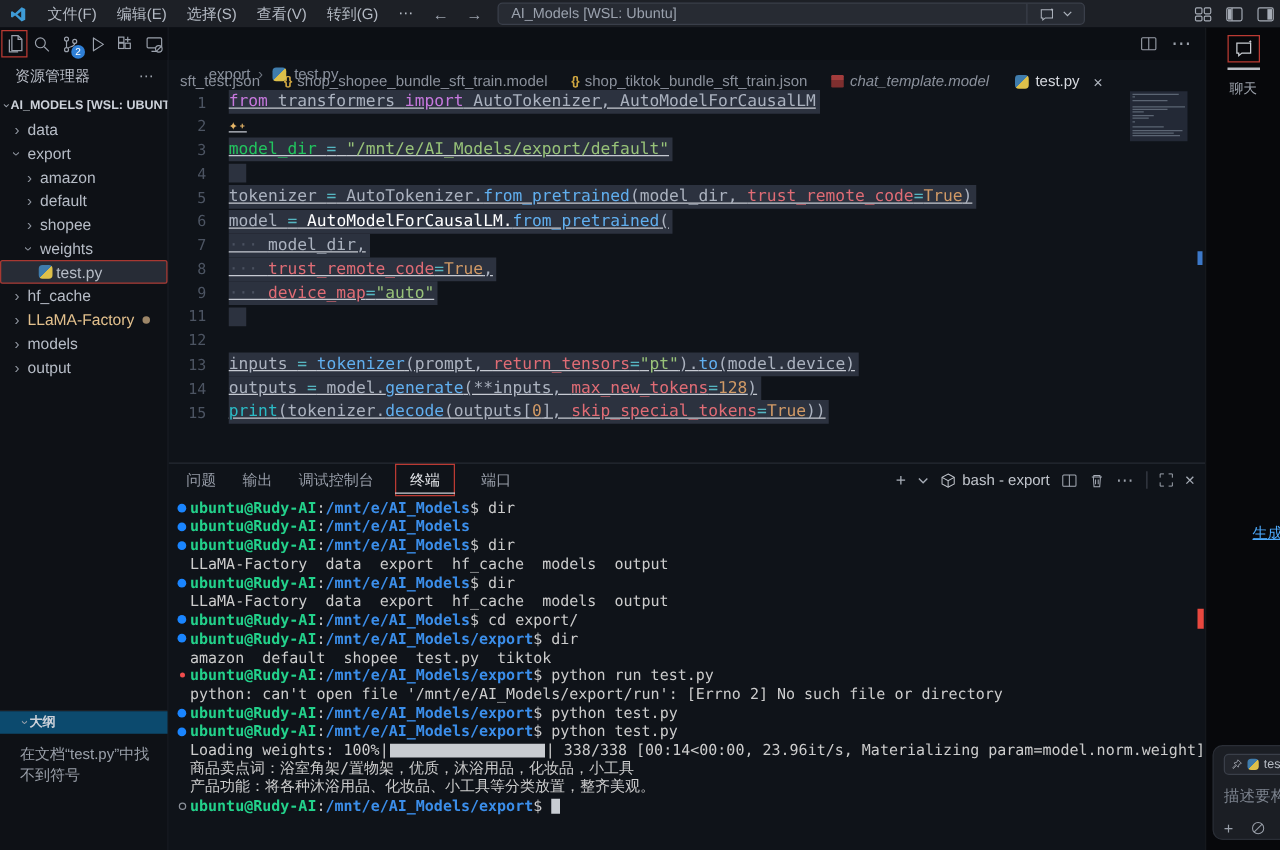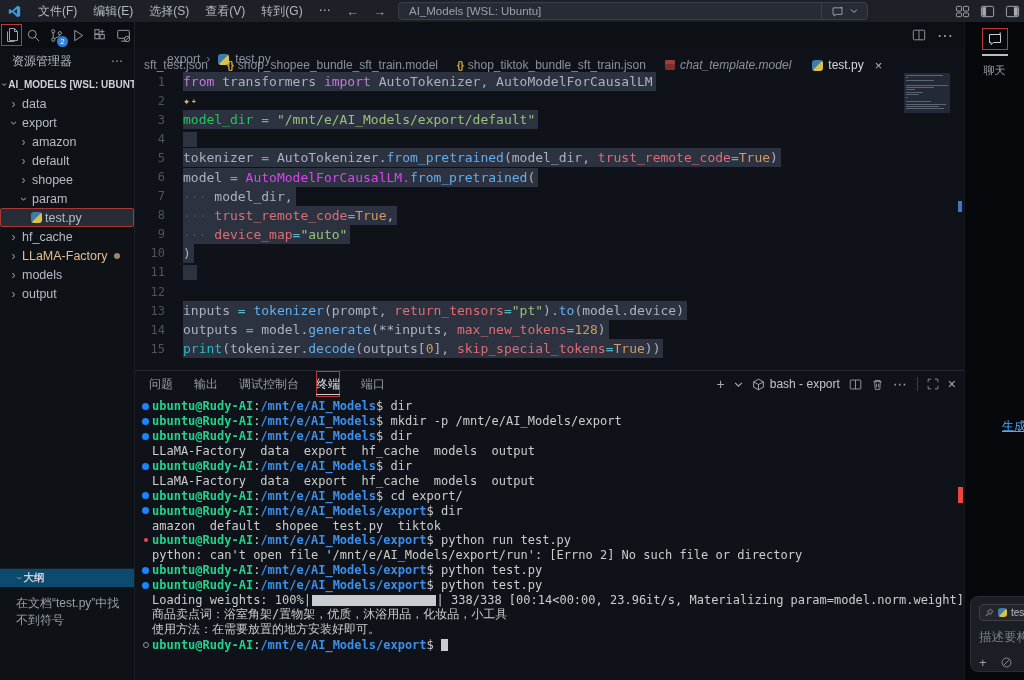--- a/index.html
+++ b/index.html
@@ -53,34 +53,34 @@
   .tab-x { margin-left:6px; color:#aeb4bd; font-size:13px; }
   .ic-json { color:#cfa641; font-size:10px; font-weight:bold; letter-spacing:-1px; }
   .ic-jinja { width:10px; height:10px; background:linear-gradient(180deg,#a33c3c 40%,#7e2f2f 40%); border-radius:1px; }
   .tab-actions { margin-left:auto; display:flex; align-items:center; gap:11px; padding:0 10px; color:#9aa0aa; }
   .breadcrumb { height:22px; display:flex; align-items:center; gap:6px; padding-left:32px; font-size:12px; color:#8a919d; flex:none; }
   .bc-sep { color:#6d737e; }
 
   .code { position:relative; flex:1; overflow:hidden; font-family:"DejaVu Sans Mono",monospace; font-size:13px; padding-top:2px; }
   .cl { display:flex; height:19.1px; align-items:center; }
   .gut { width:48px; flex:none; text-align:right; padding-right:18px; color:#4c5462; font-size:12px; font-family:"DejaVu Sans Mono",monospace; }
-  .ctext { white-space:pre; }
+  .ctext { white-space:pre;text-decoration:underline; }
   .sel { background:#2c323f; padding:2px 3px 2px 0; }
   .selstub { display:inline-block; width:14px; height:15px; background:#2c323f; vertical-align:middle; }
   .sparkle { color:#e5b567; font-size:12px; }
   .minimap { position:absolute; right:14px; top:3px; width:46px; padding:2px 2px; background:#232936; }
   .mmline { height:1px; margin-bottom:1.4px; background:#5b6573; }
 
   
   .panel { flex:none; height:310px; border-top:1px solid #262b33; display:flex; flex-direction:column; background:#0f1319; }
   .panel-header { height:26px; flex:none; display:flex; align-items:center; padding:0 8px 0 14px; }
   .ptab { margin-right:21px; font-size:12px; color:#969ca7; height:100%; display:flex; align-items:center; position:relative; }
   .ptab.active { color:#e4e6ea; }
   .ptab.active::after { content:""; position:absolute; left:0; right:0; bottom:2px; height:1.5px; background:#cdd1d8; }
-  .ptab.ann { outline:1.4px solid #bb3a33; outline-offset:-1px; padding:0 0; margin-left:-4px; }
+  .ptab.ann { outline:1.4px solid #bb3a33; outline-offset:-1px; padding:0 12px; margin-left:-4px; }
   .pactions { margin-left:auto; display:flex; align-items:center; gap:9px; color:#a6acb6; font-size:14px; }
   .pa-sep { width:1px; height:14px; background:#3a3f48; }
   .shell-item { display:flex; align-items:center; gap:5px; font-size:12px; color:#c2c6cd; }
 
   .terminal { flex:1; overflow:hidden; font-family:"DejaVu Sans Mono",monospace; font-size:12px; color:#cccccc; padding:2px 0 0 4px; }
   .tl { height:14.9px; display:flex; align-items:center; white-space:pre; }
   .tdeco { width:13px; flex:none; display:flex; align-items:center; justify-content:center; }
   .dot { width:7px; height:7px; border-radius:50%; }
   .dot.ok { background:#1a85ff; }
   .dot.err { border:2px solid #f14c4c; width:4px; height:4px; }
@@ -233,21 +233,21 @@
           <div class="trow" style="padding-left: 18px;">
             <span class="tchev">›</span>
             <span class="tlabel">default</span>
           </div>
           <div class="trow" style="padding-left: 18px;">
             <span class="tchev">›</span>
             <span class="tlabel">shopee</span>
           </div>
           <div class="trow" style="padding-left: 18px;">
             <span class="tchev down">›</span>
-            <span class="tlabel">param</span>
+            <span class="tlabel">weights</span>
           </div>
           <div class="trow tsel" style="padding-left: 18px;">
             <span class="tchev hidden"></span>
             <span class="ic-py"></span>
             <span class="tlabel">test.py</span>
           </div>
           <div class="trow" style="padding-left: 8px;">
             <span class="tchev">›</span>
             <span class="tlabel">hf_cache</span>
           </div>
@@ -329,37 +329,33 @@
             <div class="cl">
               <span class="gut">4</span>
               <span class="ctext"><span class="selstub"></span></span>
             </div>
             <div class="cl">
               <span class="gut">5</span>
               <span class="ctext"><span class="sel"><span style="color: rgb(171, 178, 191);">tokenizer </span><span style="color: rgb(86, 182, 194);">=</span><span style="color: rgb(171, 178, 191);"> AutoTokenizer.</span><span style="color: rgb(97, 175, 239);">from_pretrained</span><span style="color: rgb(171, 178, 191);">(model_dir, </span><span style="color: rgb(224, 108, 117);">trust_remote_code</span><span style="color: rgb(86, 182, 194);">=</span><span style="color: rgb(209, 154, 102);">True</span><span style="color: rgb(171, 178, 191);">)</span></span></span>
             </div>
             <div class="cl">
               <span class="gut">6</span>
-              <span class="ctext"><span class="sel"><span style="color: rgb(171, 178, 191);">model </span><span style="color: rgb(86, 182, 194);">=</span><span style="color: #d946ef;"> AutoModelForCausalLM.</span><span style="color: rgb(97, 175, 239);">from_pretrained</span><span style="color: rgb(171, 178, 191);">(</span></span></span>
+              <span class="ctext"><span class="sel"><span style="color: rgb(171, 178, 191);">model </span><span style="color: rgb(86, 182, 194);">=</span><span style="color: #ffffff;"> AutoModelForCausalLM.</span><span style="color: rgb(97, 175, 239);">from_pretrained</span><span style="color: rgb(171, 178, 191);">(</span></span></span>
             </div>
             <div class="cl">
               <span class="gut">7</span>
               <span class="ctext"><span class="sel"><span style="color: rgb(74, 81, 96);">··· </span><span style="color: rgb(171, 178, 191);">model_dir,</span></span></span>
             </div>
             <div class="cl">
               <span class="gut">8</span>
               <span class="ctext"><span class="sel"><span style="color: rgb(74, 81, 96);">··· </span><span style="color: rgb(224, 108, 117);">trust_remote_code</span><span style="color: rgb(86, 182, 194);">=</span><span style="color: rgb(209, 154, 102);">True</span><span style="color: rgb(171, 178, 191);">,</span></span></span>
             </div>
             <div class="cl">
               <span class="gut">9</span>
               <span class="ctext"><span class="sel"><span style="color: rgb(74, 81, 96);">··· </span><span style="color: rgb(224, 108, 117);">device_map</span><span style="color: rgb(86, 182, 194);">=</span><span style="color: rgb(152, 195, 121);">"auto"</span></span></span>
-            </div>
-            <div class="cl">
-              <span class="gut">10</span>
-              <span class="ctext"><span class="sel"><span style="color: rgb(171, 178, 191);">)</span></span></span>
             </div>
             <div class="cl">
               <span class="gut">11</span>
               <span class="ctext"><span class="selstub"></span></span>
             </div>
             <div class="cl">
               <span class="gut">12</span>
             </div>
             <div class="cl">
               <span class="gut">13</span>
@@ -424,35 +420,35 @@
             <span class="pa-sep"></span>
             <svg width="12" height="12" viewBox="0 0 16 16" fill="none" stroke="currentColor">
                 <path d="M1.5 5.5v-4h4M10.5 1.5h4v4M14.5 10.5v4h-4M5.5 14.5h-4v-4"></path>
               </svg>
             <span>×</span>
           </div>
         </div>
         <div class="terminal">
           <div id="term-lines">
               <div class="tl"><span class="tdeco"><span class="dot ok"></span></span><span class="tuser">ubuntu@Rudy-AI</span><span class="tfg">:</span><span class="tpath">/mnt/e/AI_Models</span><span class="tfg">$ dir</span></div>
-              <div class="tl"><span class="tdeco"><span class="dot ok"></span></span><span class="tuser">ubuntu@Rudy-AI</span><span class="tfg">:</span><span class="tpath">/mnt/e/AI_Models</span><span class="tfg">$ mkdir -p /mnt/e/AI_Models/export</span></div>
+              <div class="tl"><span class="tdeco"><span class="dot ok"></span></span><span class="tuser">ubuntu@Rudy-AI</span><span class="tfg">:</span><span class="tpath">/mnt/e/AI_Models</span></div>
               <div class="tl"><span class="tdeco"><span class="dot ok"></span></span><span class="tuser">ubuntu@Rudy-AI</span><span class="tfg">:</span><span class="tpath">/mnt/e/AI_Models</span><span class="tfg">$ dir</span></div>
               <div class="tl"><span class="tdeco"></span><span class="tfg">LLaMA-Factory  data  export  hf_cache  models  output</span></div>
               <div class="tl"><span class="tdeco"><span class="dot ok"></span></span><span class="tuser">ubuntu@Rudy-AI</span><span class="tfg">:</span><span class="tpath">/mnt/e/AI_Models</span><span class="tfg">$ dir</span></div>
               <div class="tl"><span class="tdeco"></span><span class="tfg">LLaMA-Factory  data  export  hf_cache  models  output</span></div>
               <div class="tl"><span class="tdeco"><span class="dot ok"></span></span><span class="tuser">ubuntu@Rudy-AI</span><span class="tfg">:</span><span class="tpath">/mnt/e/AI_Models</span><span class="tfg">$ cd export/</span></div>
               <div class="tl"><span class="tdeco"><span class="dot ok"></span></span><span class="tuser">ubuntu@Rudy-AI</span><span class="tfg">:</span><span class="tpath">/mnt/e/AI_Models/export</span><span class="tfg">$ dir</span></div>
               <div class="tl"><span class="tdeco"></span><span class="tfg">amazon  default  shopee  test.py  tiktok</span></div>
               <div class="tl"><span class="tdeco"><span class="dot err"></span></span><span class="tuser">ubuntu@Rudy-AI</span><span class="tfg">:</span><span class="tpath">/mnt/e/AI_Models/export</span><span class="tfg">$ python run test.py</span></div>
               <div class="tl"><span class="tdeco"></span><span class="tfg">python: can't open file '/mnt/e/AI_Models/export/run': [Errno 2] No such file or directory</span></div>
               <div class="tl"><span class="tdeco"><span class="dot ok"></span></span><span class="tuser">ubuntu@Rudy-AI</span><span class="tfg">:</span><span class="tpath">/mnt/e/AI_Models/export</span><span class="tfg">$ python test.py</span></div>
               <div class="tl"><span class="tdeco"><span class="dot ok"></span></span><span class="tuser">ubuntu@Rudy-AI</span><span class="tfg">:</span><span class="tpath">/mnt/e/AI_Models/export</span><span class="tfg">$ python test.py</span></div>
               <div class="tl"><span class="tdeco"></span><span class="tfg">Loading weights: 100%|</span><span class="pbar"></span><span class="tfg">| 338/338 [00:14&lt;00:00, 23.96it/s, Materializing param=model.norm.weight]</span></div>
               <div class="tl"><span class="tdeco"></span><span class="tfg">商品卖点词：浴室角架/置物架，优质，沐浴用品，化妆品，小工具</span></div>
-              <div class="tl"><span class="tdeco"></span><span class="tfg">使用方法：在需要放置的地方安装好即可。</span></div>
+              <div class="tl"><span class="tdeco"></span><span class="tfg">产品功能：将各种沐浴用品、化妆品、小工具等分类放置，整齐美观。</span></div>
               <div class="tl"><span class="tdeco"><span class="dot idle"></span></span><span class="tuser">ubuntu@Rudy-AI</span><span class="tfg">:</span><span class="tpath">/mnt/e/AI_Models/export</span><span class="tfg">$ </span><span class="tcursor"></span></div>
             </div>
         </div>
       </div>
     </div>
 
     <div class="chat-panel">
       <div class="chat-ic-box ann">
         <svg width="16" height="16" viewBox="0 0 16 16" fill="none" stroke="currentColor">
             <path d="M2.5 3.5h11v8h-7l-2.5 2v-2h-1.5z"></path>

